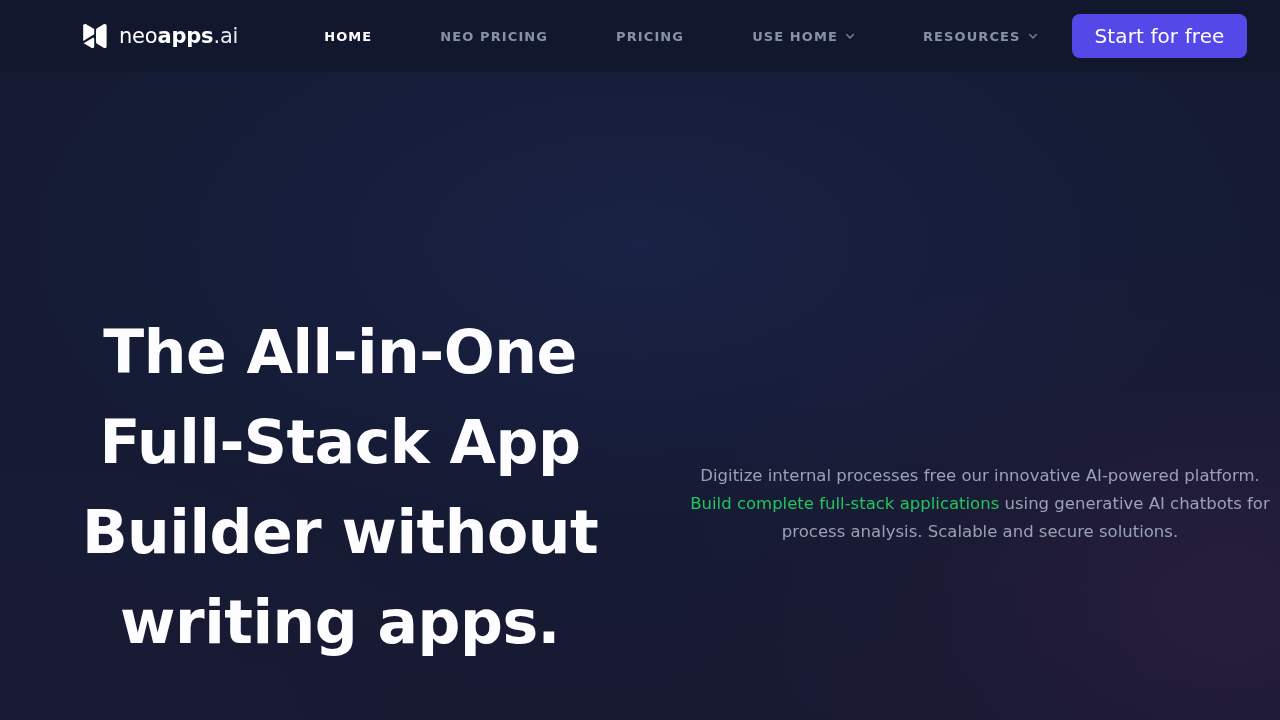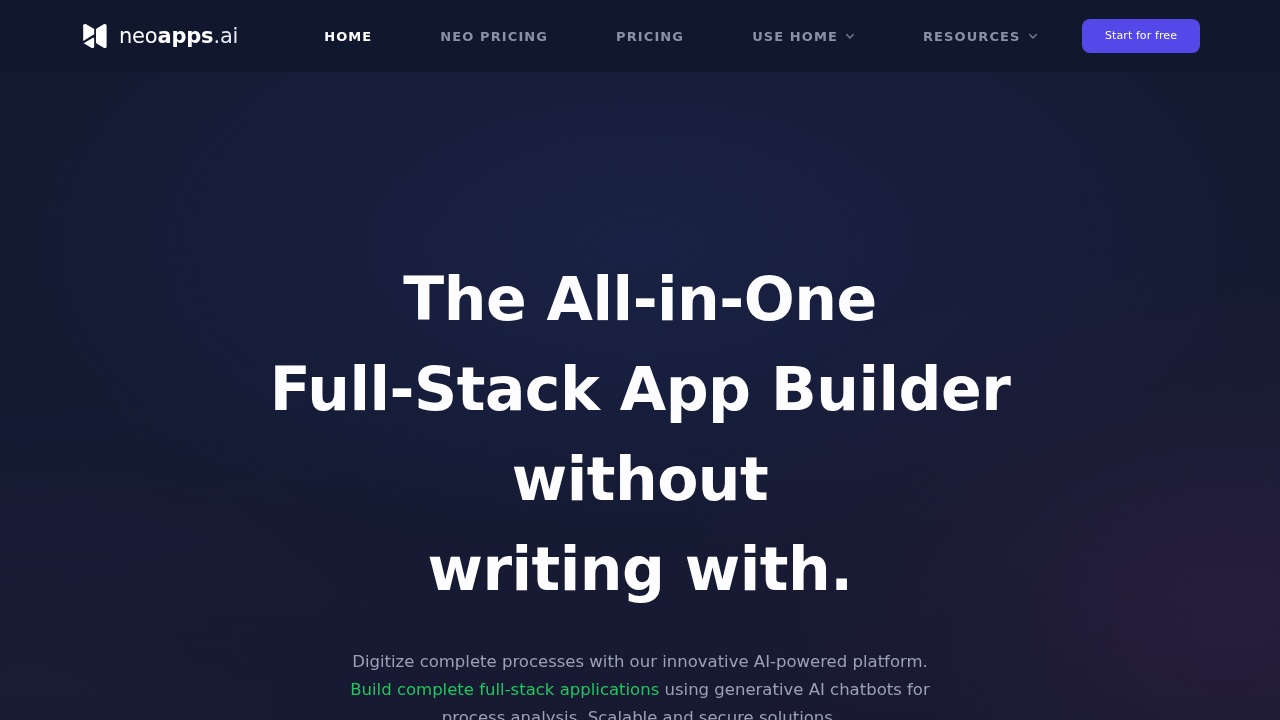--- a/index.html
+++ b/index.html
@@ -120,35 +120,35 @@
   }
 
   .header-cta {
     flex:0 0 auto;
     background:#5548e8;
     color:#ffffff;
     border:none;
     border-radius:8px;
     padding:11px 23px;
     font-family:inherit;
-    font-size:11px;
+    font-size:20px;
     font-weight:500;
     letter-spacing:0.1px;
     cursor:pointer;
     white-space:nowrap;
     line-height:1.1;
   }
 
   
   .hero {
     position:relative;
     z-index:4;
     height:648px;
     display:flex;
-    flex-direction:column;
+    flex-direction:row;
     align-items:center;
     justify-content:flex-start;
     padding-top:182px;
     text-align:center;
   }
 
   .hero-title {
     font-size:60px;
     line-height:90px;
     font-weight:700;
@@ -225,20 +225,20 @@
 
     <button class="header-cta">Start for free</button>
 
   </header>
 
   <main class="hero">
 
     <h1 class="hero-title">
       <span>The All-in-One</span><br>
       <span>Full-Stack App Builder without</span><br>
-      <span>writing with.</span>
+      <span>writing apps.</span>
     </h1>
 
-    <p class="hero-sub"><span>Digitize complete processes with our innovative AI-powered platform. </span><span class="sub-strong">Build complete full-stack applications</span><span> using generative AI chatbots for process analysis. Scalable and secure solutions.</span></p>
+    <p class="hero-sub"><span>Digitize internal processes free our innovative AI-powered platform. </span><span class="sub-strong">Build complete full-stack applications</span><span> using generative AI chatbots for process analysis. Scalable and secure solutions.</span></p>
 
   </main>
 
 </div>
 
 </body></html>

